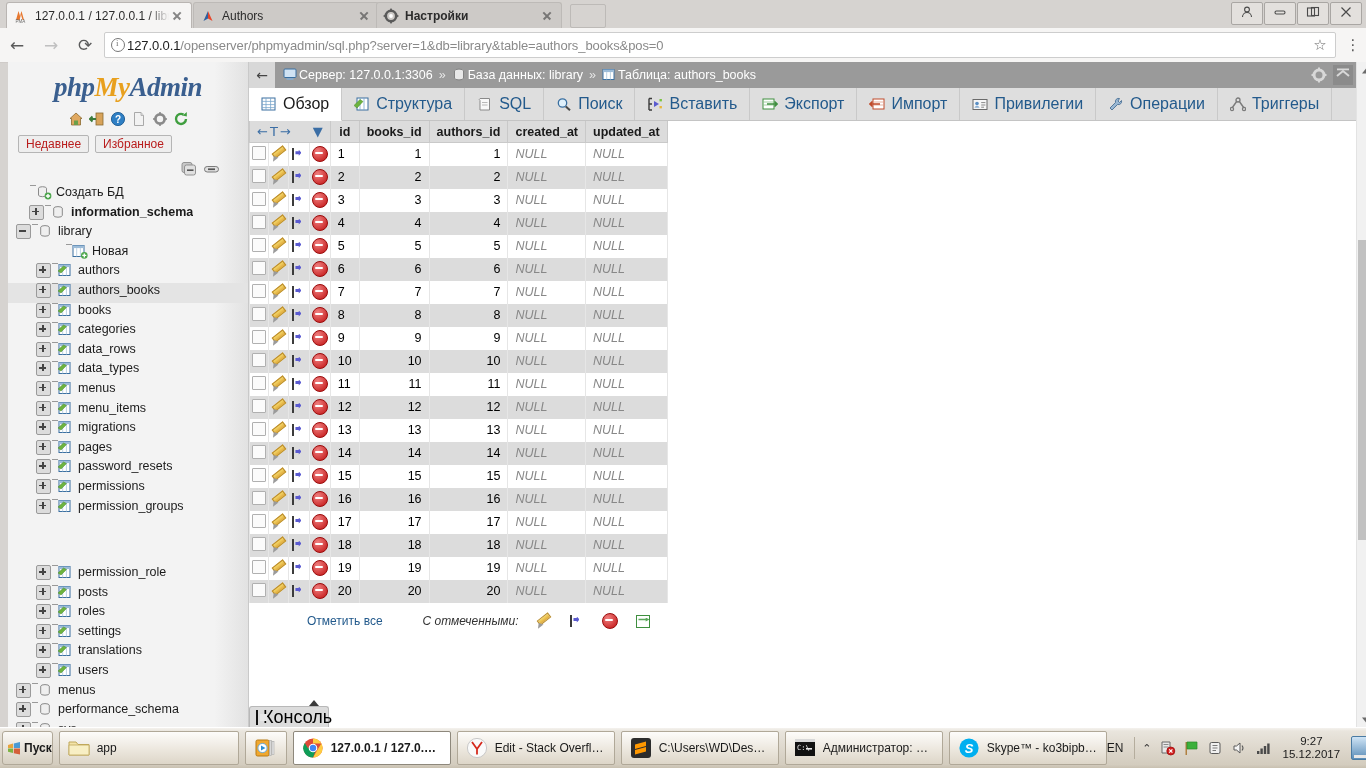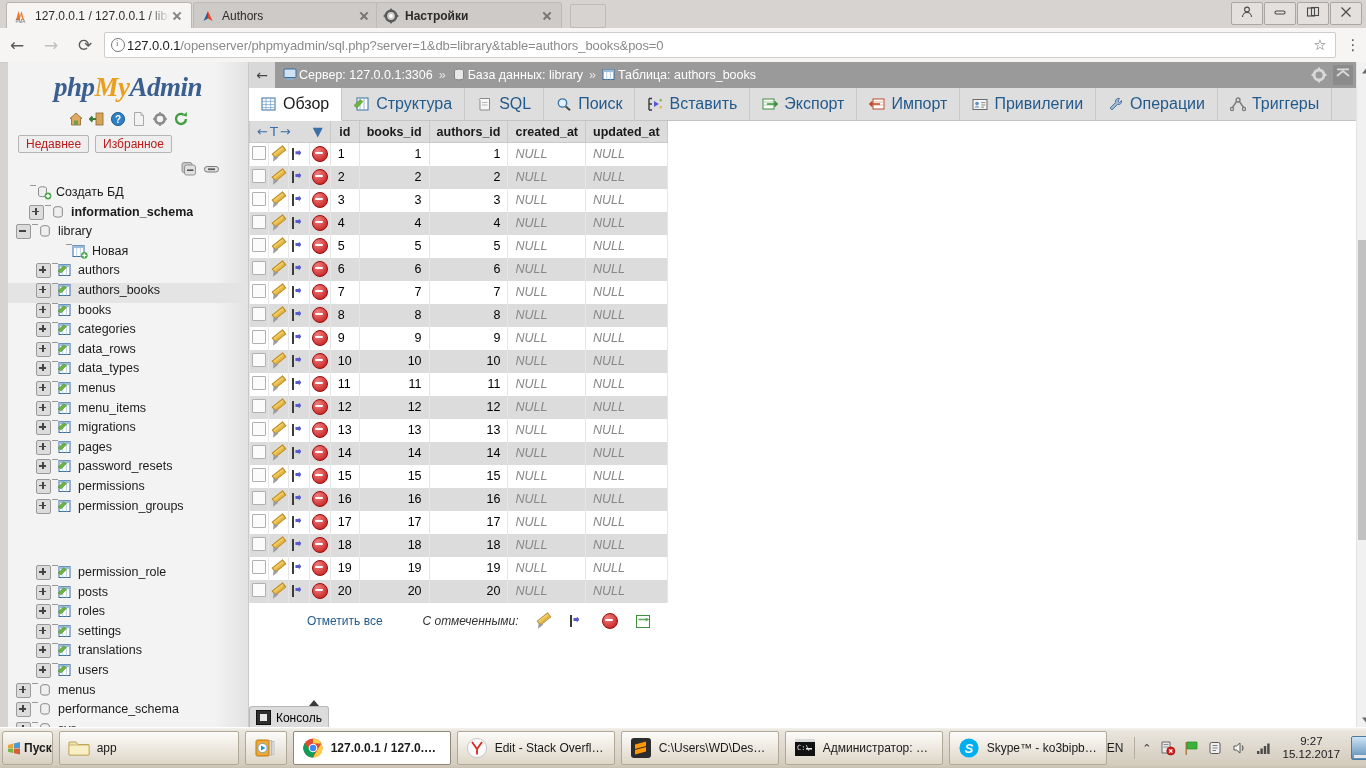--- a/index.html
+++ b/index.html
@@ -145,21 +145,21 @@
   .ai-exp:after{content:"";position:absolute;left:2px;top:4px;width:11px;height:4px;background:#5aa85a;
       clip-path:polygon(0 30%,65% 30%,65% 0,100% 50%,65% 100%,65% 70%,0 70%);}
   
   #bottombar{display:flex;align-items:center;gap:0;font-size:12px;padding-top:10px;}
   #check-all{color:#235a8c;margin-left:58px;}
   #withsel{font-style:italic;color:#333;margin-left:40px;}
   #bottombar .ai{margin-left:18px;}
   
   #console{position:absolute;left:241px;bottom:0;width:80px;height:22px;background:#dcdcdc;
            border:1px solid #b8b8b8;border-bottom:none;border-top-left-radius:3px;border-top-right-radius:3px;
-           display:flex;align-items:center;gap:5px;padding:0 6px;box-sizing:border-box;font-size:12px;}
+           display:flex;align-items:center;gap:5px;padding:0 6px;box-sizing:border-box;font-size:18px;}
   #console .sq{width:13px;height:13px;background:#2e2e2e;border:1px solid #111;position:relative;}
   #console .sq:after{content:"";position:absolute;left:3px;top:3px;width:7px;height:7px;background:#e8e8e8;}
   #console-caret{position:absolute;left:301px;bottom:22px;width:0;height:0;
       border-left:5px solid transparent;border-right:5px solid transparent;border-bottom:6px solid #3a3a3a;}
   
   #taskbar{position:absolute;left:0;bottom:0;width:1366px;height:40px;
       background:linear-gradient(to bottom,#f4f2ee 0%,#e9e5dd 8%,#ded8cd 50%,#d3ccbe 92%,#c8c0b0 100%);
       border-top:1px solid #fff;display:flex;align-items:center;}
   #start{width:58px;height:34px;margin-left:2px;
       background:linear-gradient(to bottom,#fbfaf7,#e7e2d8 55%,#d6cfc1);

